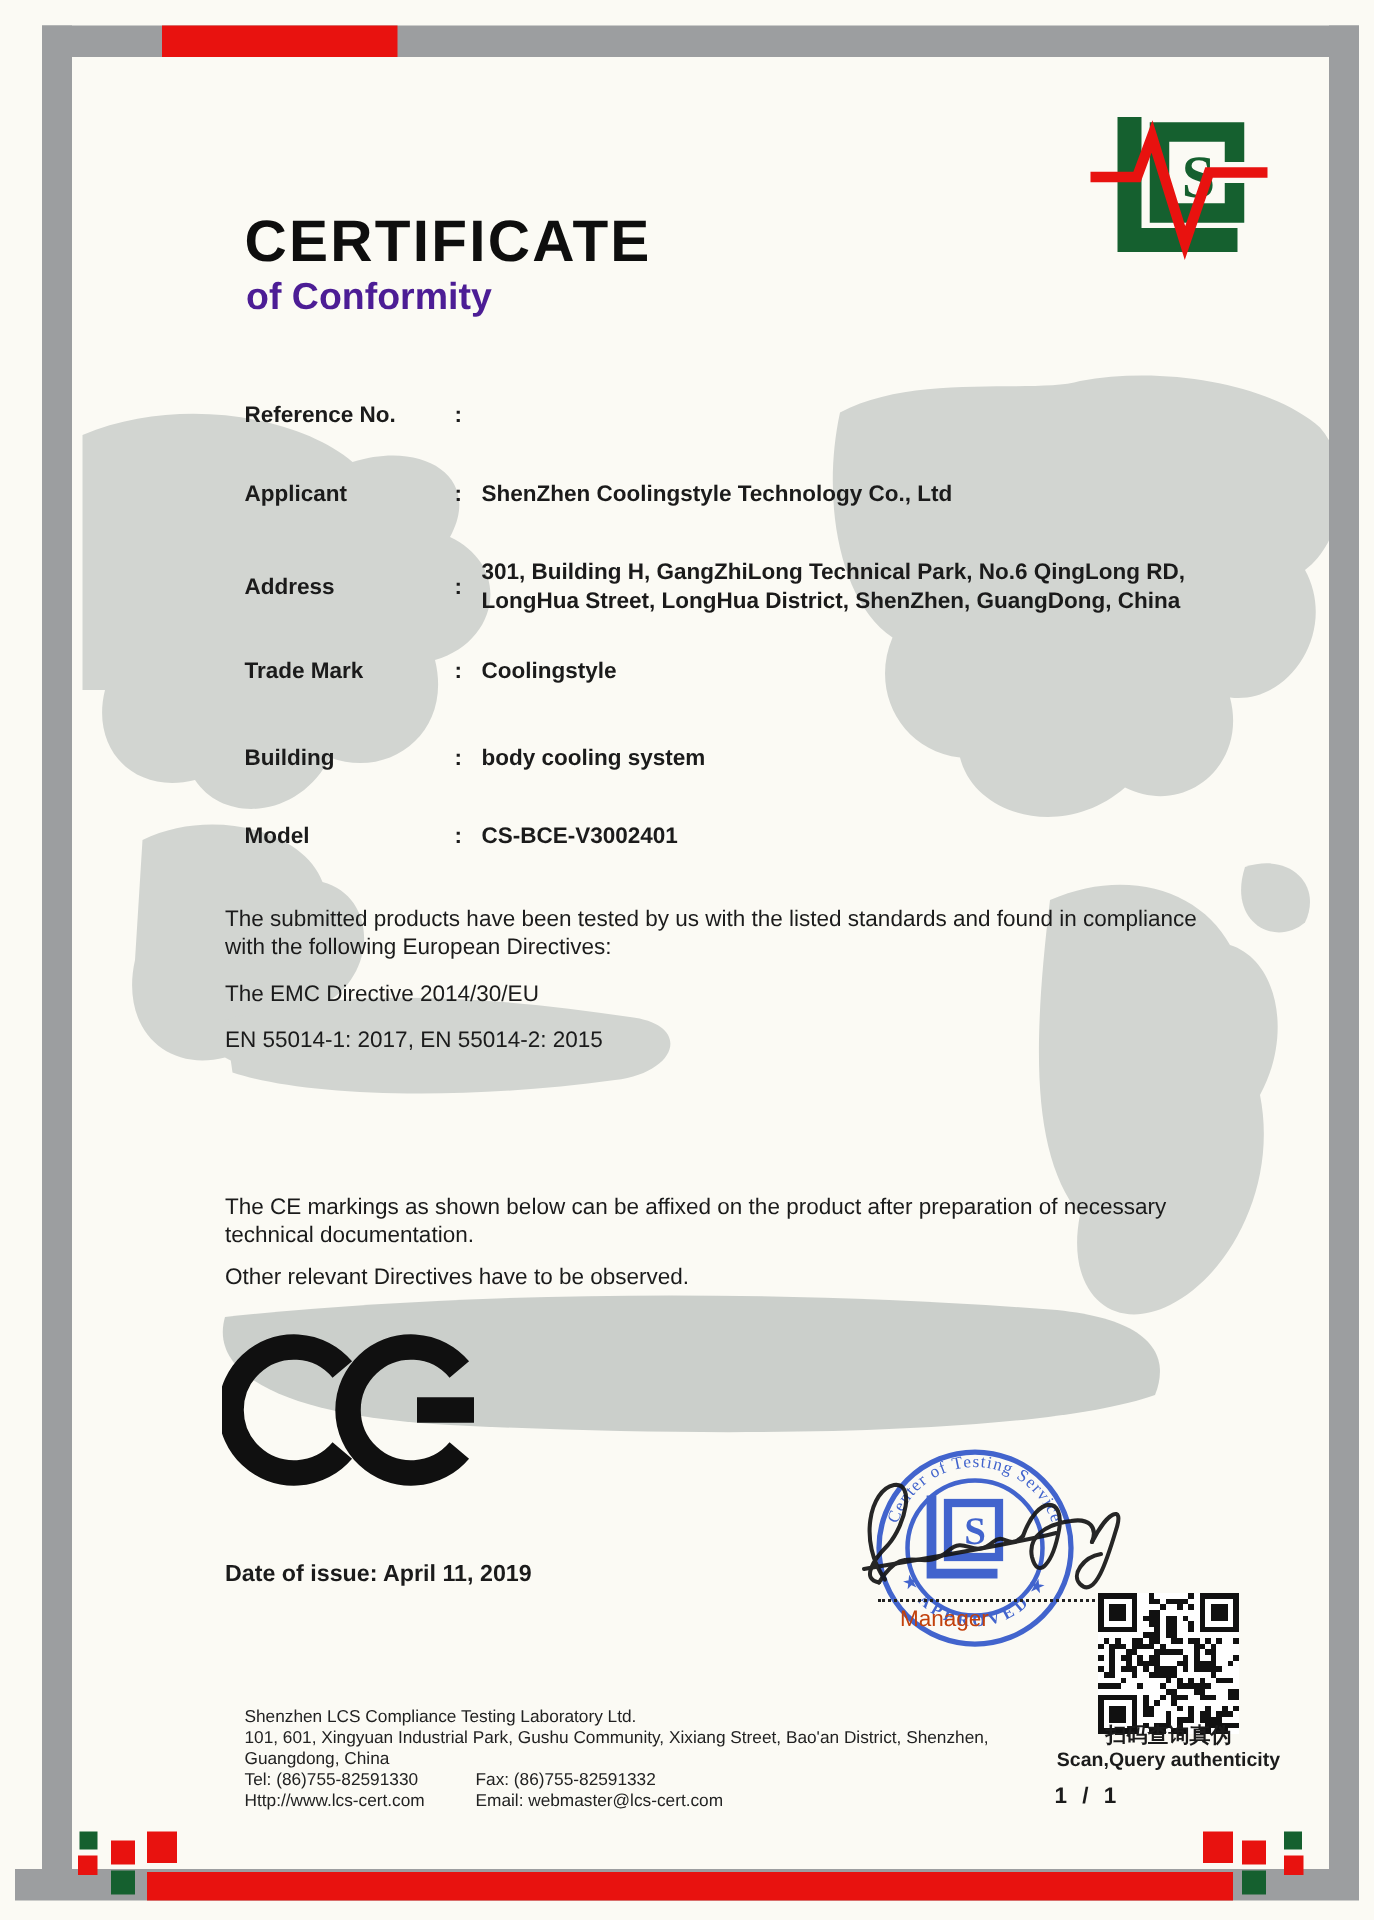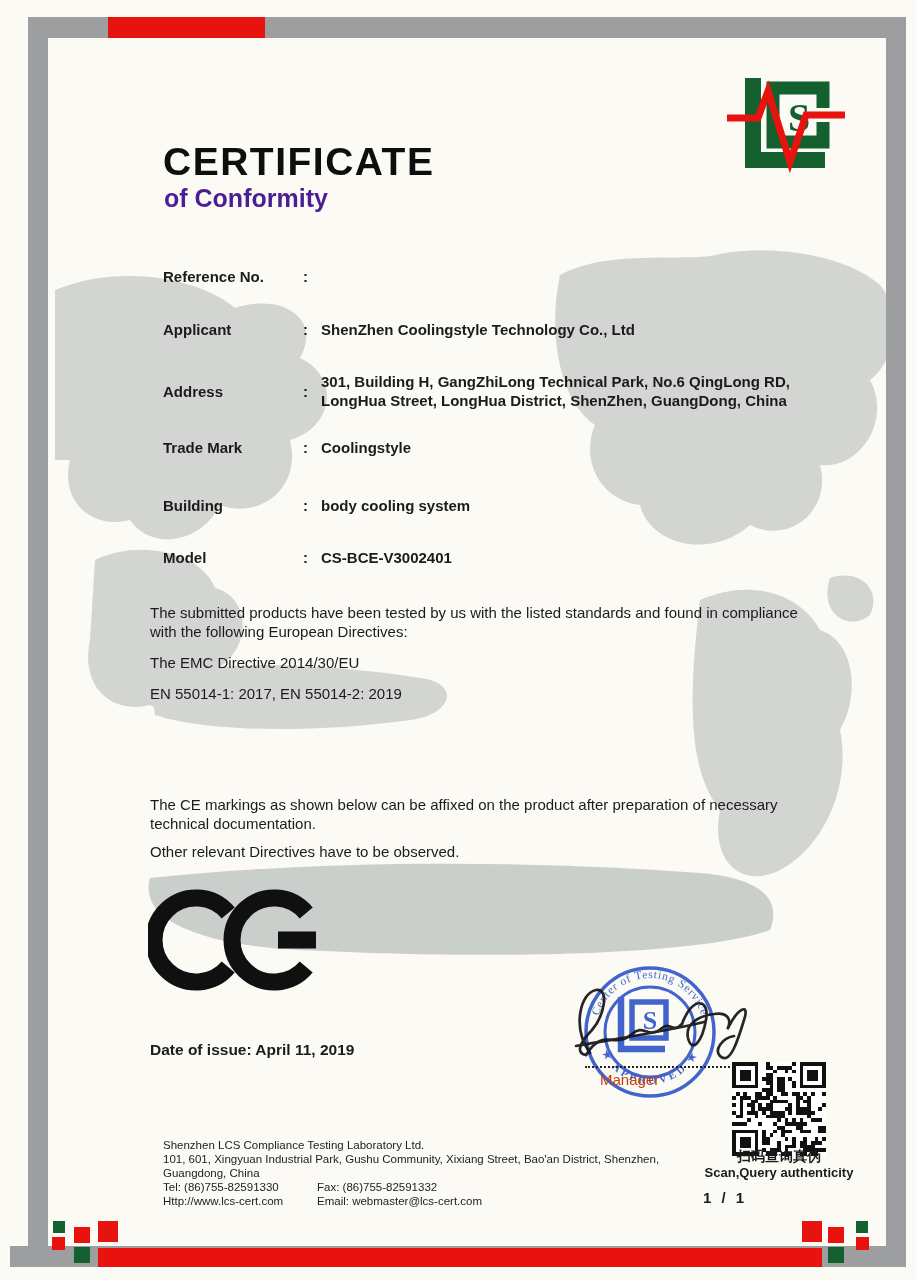--- a/index.html
+++ b/index.html
@@ -132,21 +132,21 @@
   </div>
   <div class="field-row" style="top:548px">
     <span class="f-label">Model</span>
     <span class="f-colon">:</span>
     <span class="f-value">CS-BCE-V3002401</span>
   </div>
 
   <p class="bodytext" style="top:604px">The submitted products have been tested by us with the listed standards and found in compliance
 with the following European Directives:</p>
   <p class="bodytext bold" style="top:654px">The EMC Directive 2014/30/EU</p>
-  <p class="bodytext bold" style="top:685px">EN 55014-1: 2017, EN 55014-2: 2019</p>
+  <p class="bodytext bold" style="top:685px">EN 55014-1: 2017, EN 55014-2: 2015</p>
   <p class="bodytext" style="top:843px">Other relevant Directives have to be observed.</p>
   <p class="bodytext" style="top:796px">The CE markings as shown below can be affixed on the product after preparation of necessary
 technical documentation.</p>
 
   <svg class="ce" width="200" height="115" viewBox="0 0 200 115">
     <path d="M80.2,29 A42,42 0 1 0 80.2,83" stroke="#101010" stroke-width="17" fill="none"></path>
     <path d="M158.2,29 A42,42 0 1 0 158.2,83" stroke="#101010" stroke-width="17" fill="none"></path>
     <path d="M130,56 H168" stroke="#101010" stroke-width="17" fill="none"></path>
   </svg>
 

